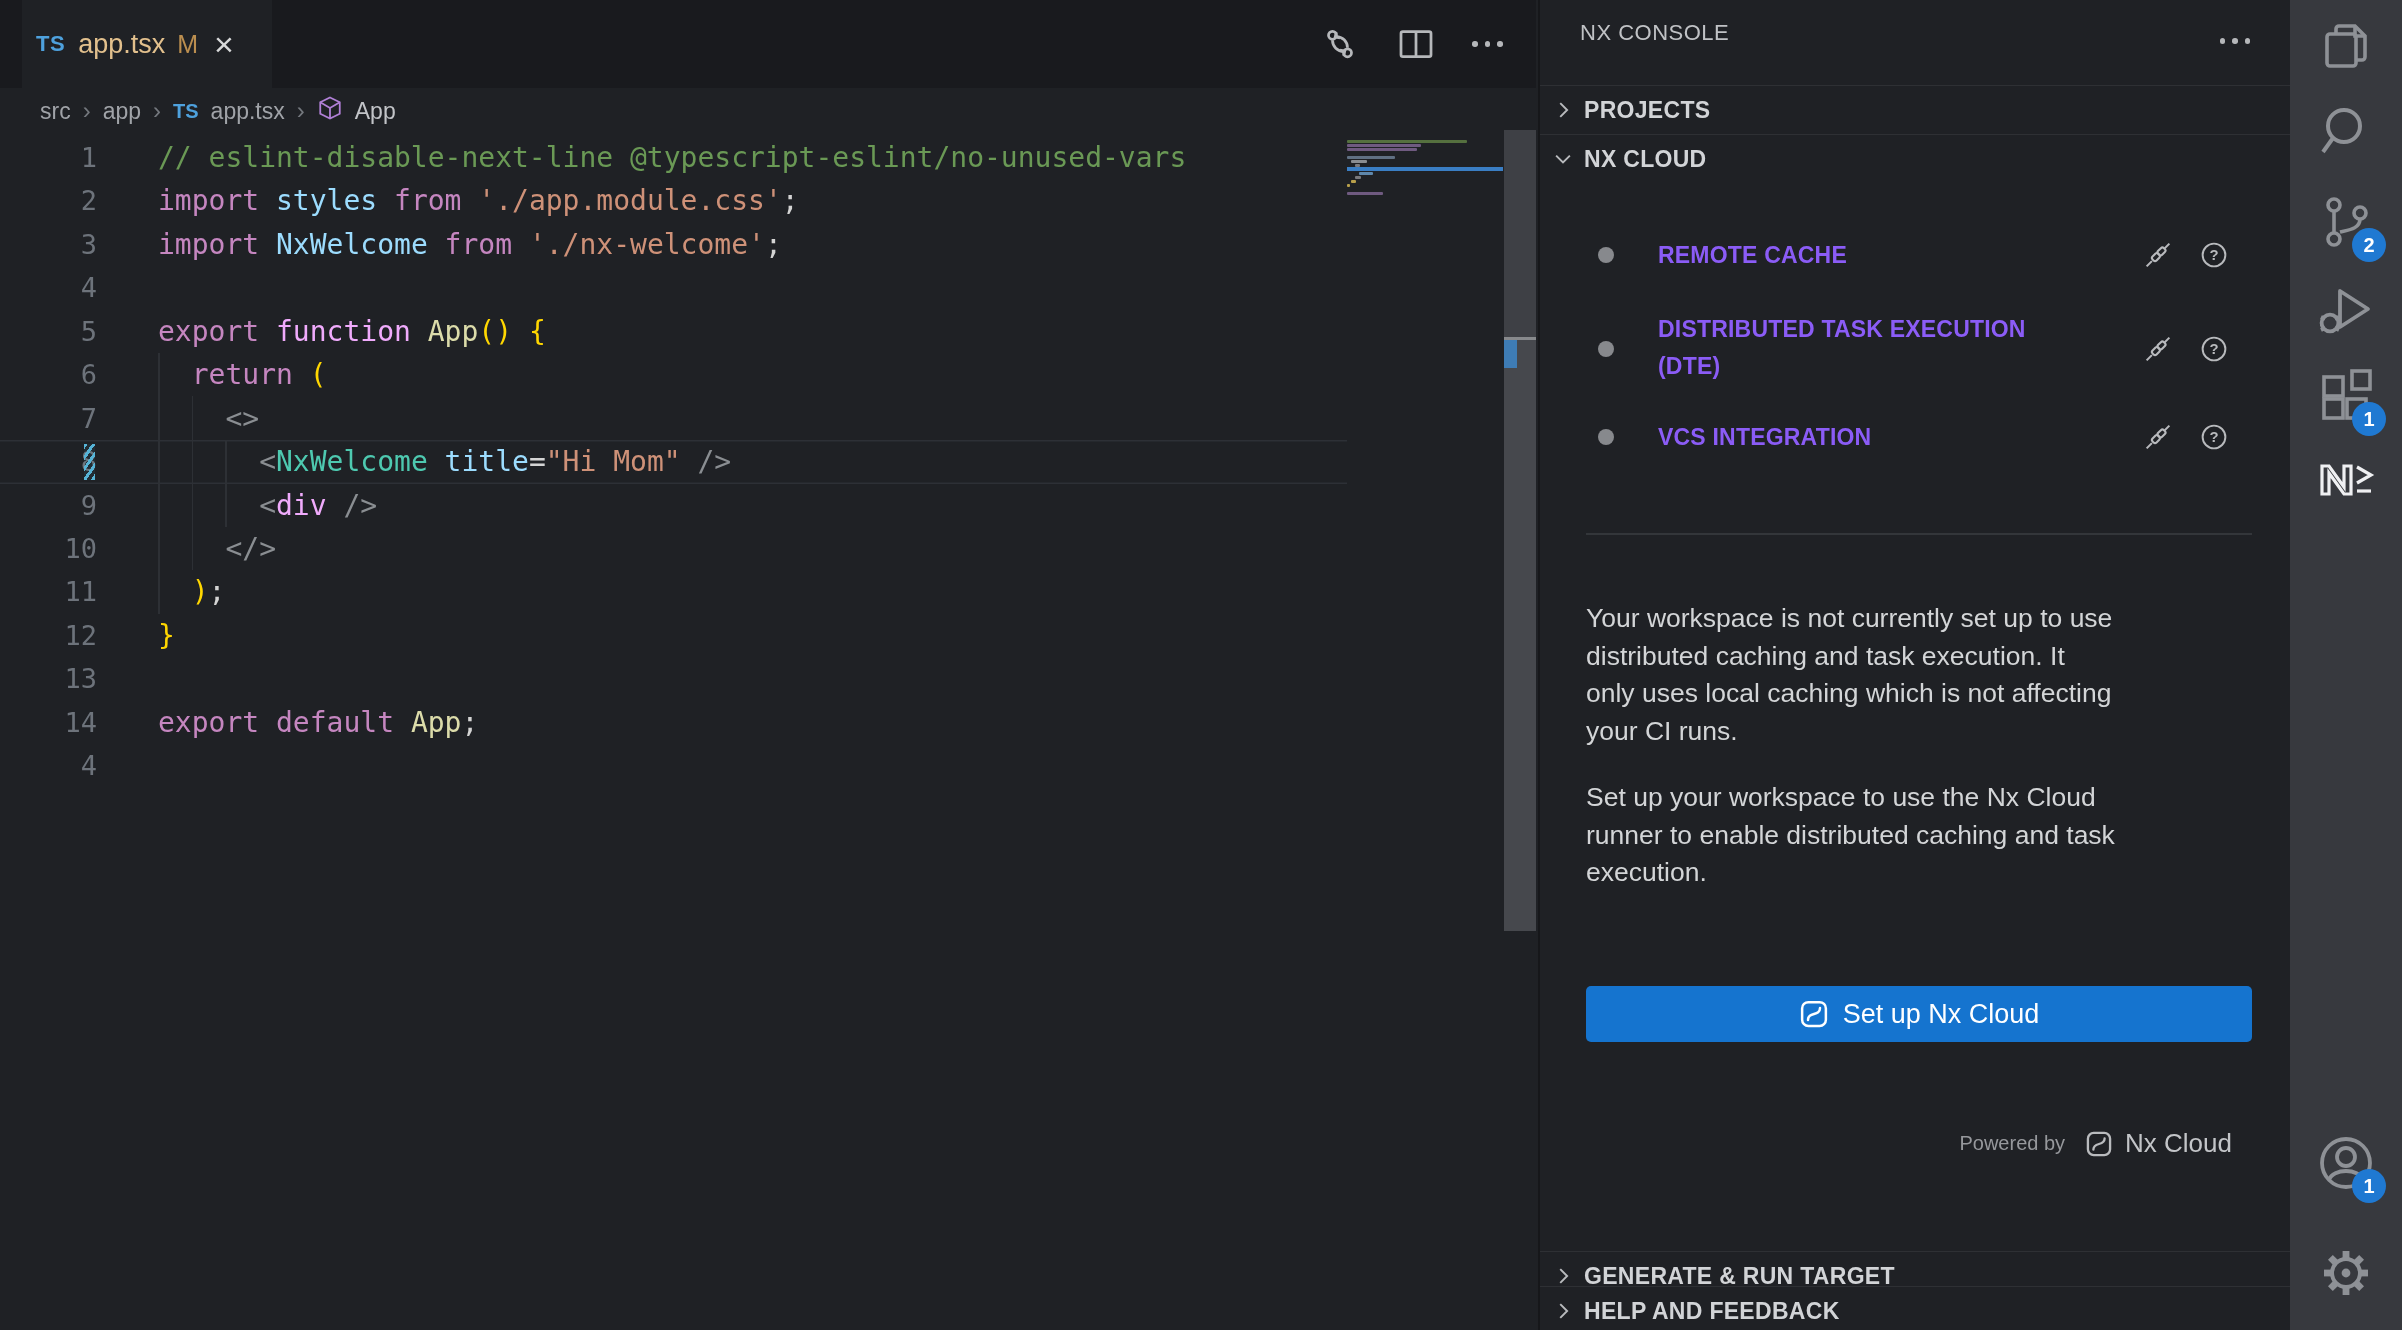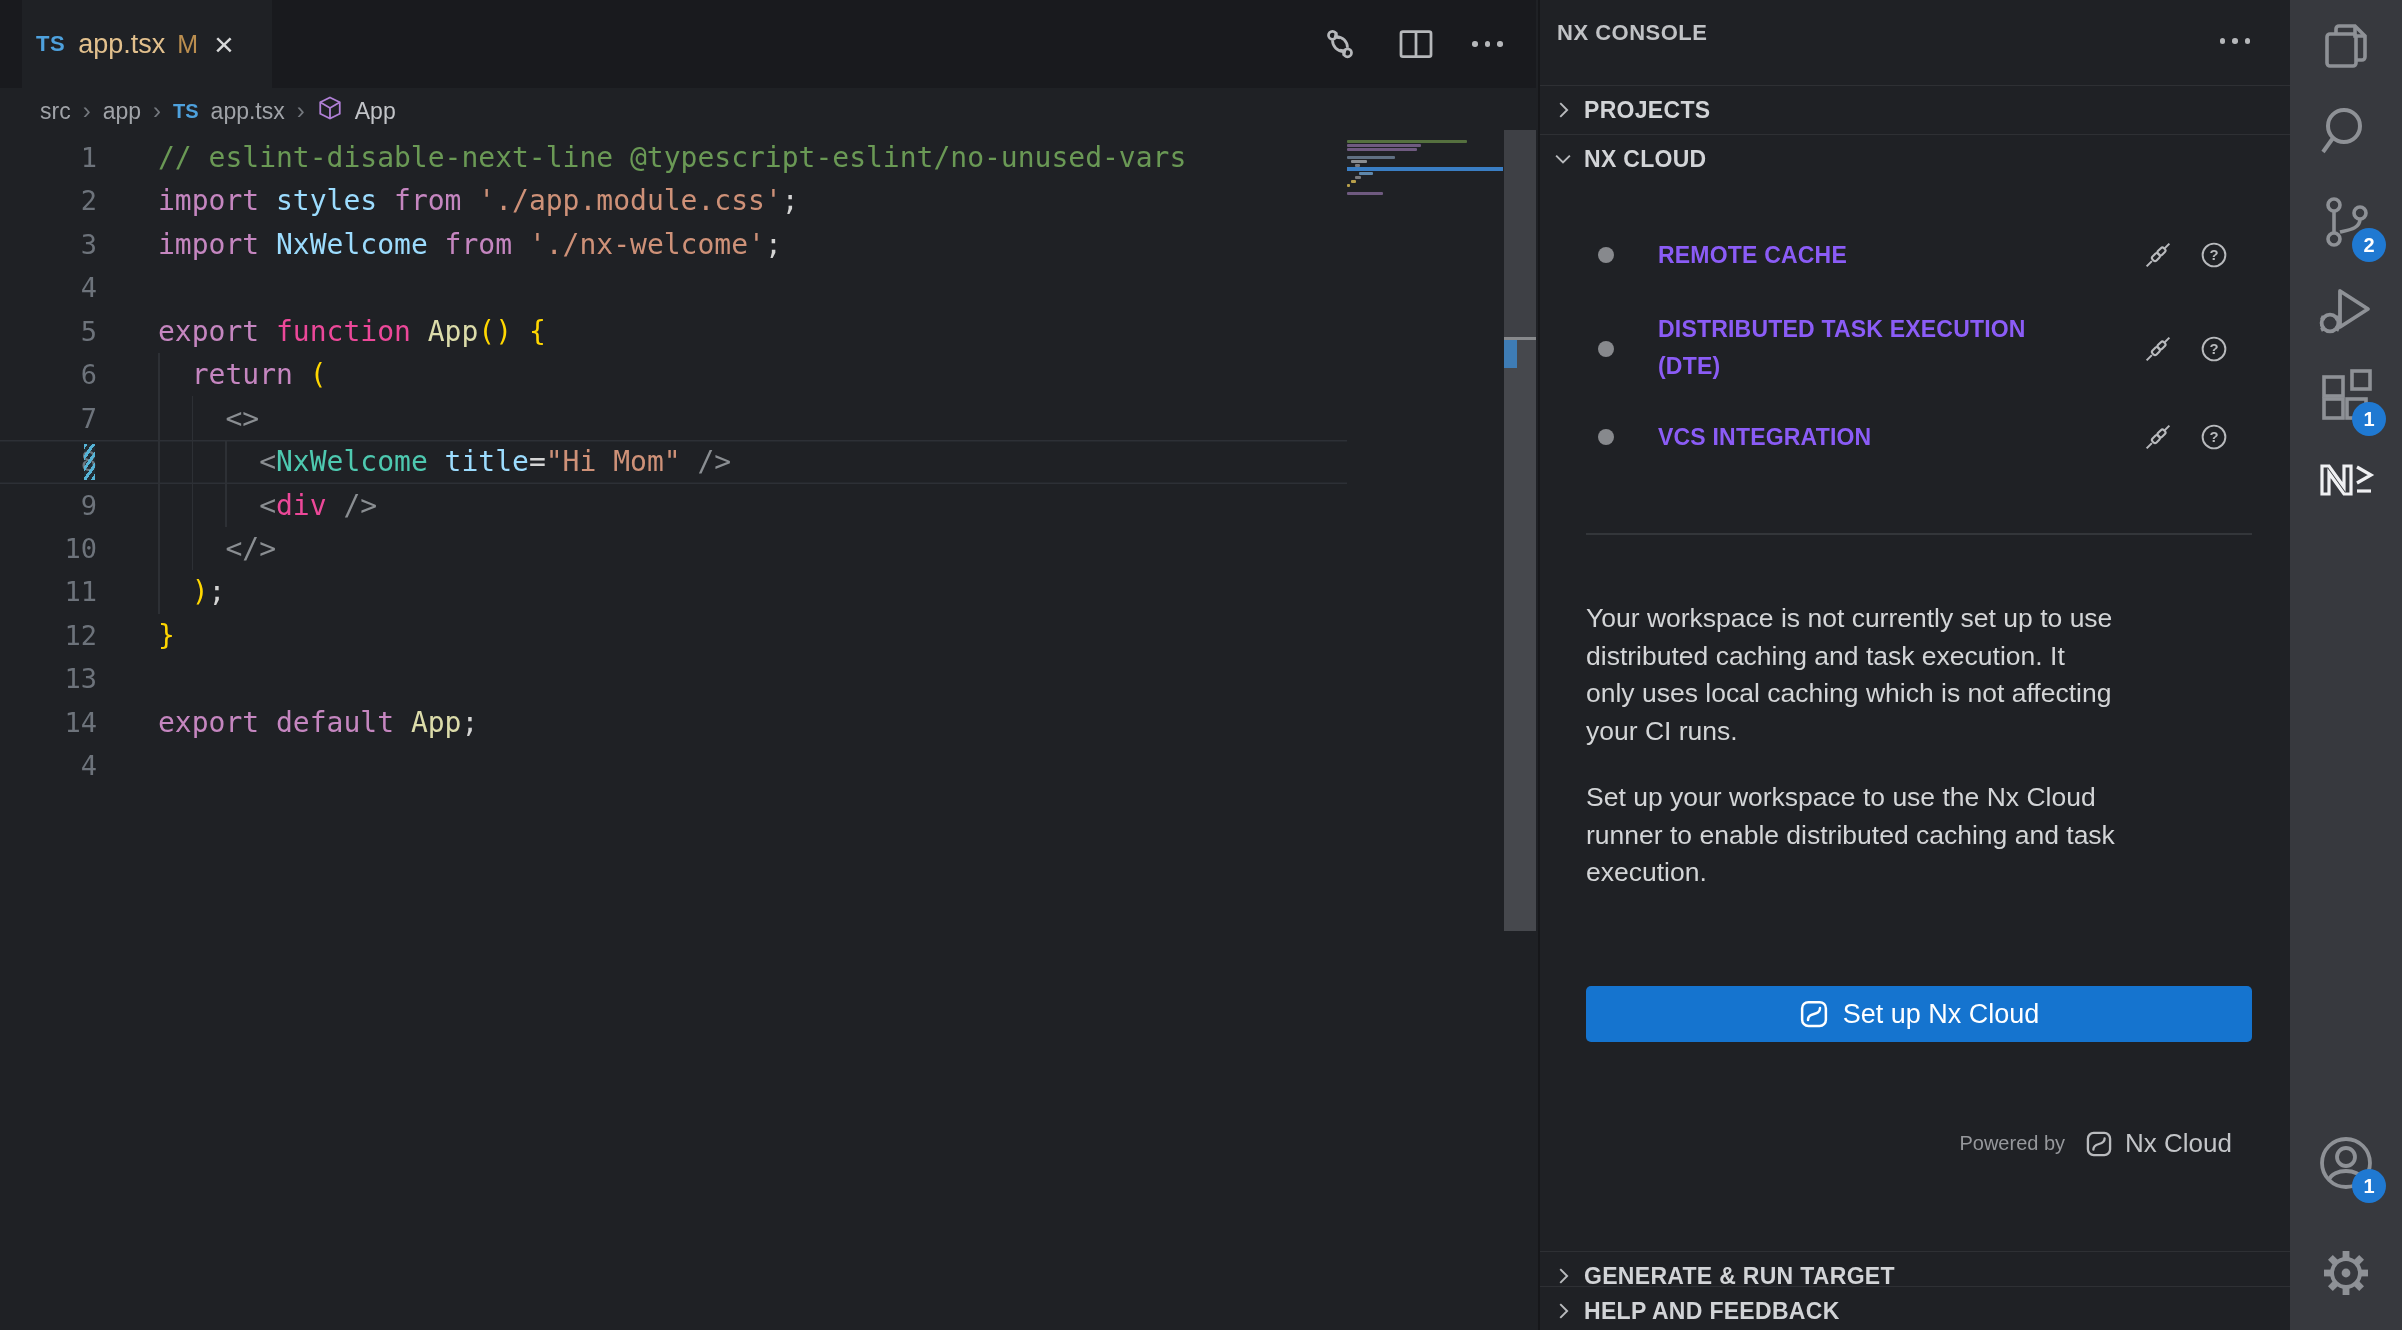--- a/index.html
+++ b/index.html
@@ -29,38 +29,38 @@
   .code{position:absolute;left:0;top:134px;width:1347px;padding-top:2px;
     font-family:"DejaVu Sans Mono",monospace;font-size:28px;}
   .code-line{position:relative;height:43.45px;line-height:43.45px;display:flex;white-space:pre;}
   .code-line .ln{display:inline-block;width:97px;text-align:right;color:#6d737b;font-size:27px;flex:0 0 auto;}
   .code-line .lt{padding-left:61px;flex:0 0 auto;}
   .code-line.current{box-shadow:inset 0 1.5px 0 #2d3036, inset 0 -1.5px 0 #2d3036;}
   .mod-marker{position:absolute;left:84px;top:4px;width:11px;height:36px;
     background:repeating-linear-gradient(125deg,#56b3d6 0 3px,rgba(86,179,214,.08) 3px 6.5px);}
   .indent-guide{position:absolute;width:1.5px;background:#2d3035;}
   .tk-comment{color:#6A9955}.tk-kw{color:#C586C0}.tk-var{color:#9CDCFE}.tk-str{color:#CE9178}
-  .tk-kw2{color:#ec4899}.tk-fn{color:#DCDCAA}.tk-gold{color:#FFD700}.tk-angle{color:#8a8e92}
+  .tk-kw2{color:#f0abfc}.tk-fn{color:#DCDCAA}.tk-gold{color:#FFD700}.tk-angle{color:#8a8e92}
   .tk-tag{color:#4EC9B0}.tk-attr{color:#9CDCFE}.tk-pl{color:#d4d4d4}
 
   
   .minimap{position:absolute;left:1347px;top:140px;width:156px;height:95px;}
   .mm-bar{position:absolute;height:2.8px;border-radius:1px;}
   .mm-current{position:absolute;left:0;top:26.5px;width:156px;height:4.5px;background:#3a7ec4;}
   .scrollbar{position:absolute;left:1504px;top:130px;width:32px;height:1200px;}
   .sb-upper{position:absolute;left:0;top:0;width:32px;height:207px;background:#3e4045;}
   .sb-line{position:absolute;left:0;top:207px;width:32px;height:3px;background:#87898c;}
   .sb-thumb{position:absolute;left:0;top:210px;width:32px;height:591px;background:#46484d;cursor:pointer;}
   .sb-mod{position:absolute;left:0;top:210px;width:13px;height:28px;background:#3e7cb5;}
 
   
   .sidebar{position:absolute;left:1538px;top:0;width:752px;height:1330px;background:#1f2125;
     border-left:2px solid #16171a;box-sizing:border-box;color:#d0d2d5;}
   .sb-titlebar{position:absolute;left:0;top:0;width:100%;height:66px;display:flex;align-items:center;}
-  .sb-title{margin-left:17px;font-size:22px;color:#c0c2c5;letter-spacing:.5px;font-weight:bold;}
+  .sb-title{margin-left:40px;font-size:22px;color:#c0c2c5;letter-spacing:.5px;}
   .dots{display:flex;gap:7px;align-items:center;cursor:pointer;}
   .dots i{width:5.5px;height:5.5px;border-radius:50%;background:#b5b7ba;display:block;}
   .sb-titlebar .dots{position:absolute;right:40px;top:38px;}
   .sect-row{position:absolute;left:0;width:100%;height:49px;display:flex;align-items:center;
     border-top:1.5px solid #2e3034;cursor:pointer;box-sizing:border-box;}
   .sect-row .chev{margin-left:12px;color:#b8babd;display:flex;}
   .sect-row .lbl{margin-left:10px;font-weight:bold;font-size:23px;color:#d2d4d7;letter-spacing:.3px;}
   .cloud-item{position:absolute;left:0;width:100%;}
   .ci-dot{position:absolute;left:58px;width:16px;height:16px;border-radius:50%;background:#87898d;}
   .ci-label{position:absolute;left:118px;width:400px;font-weight:bold;font-size:23px;

